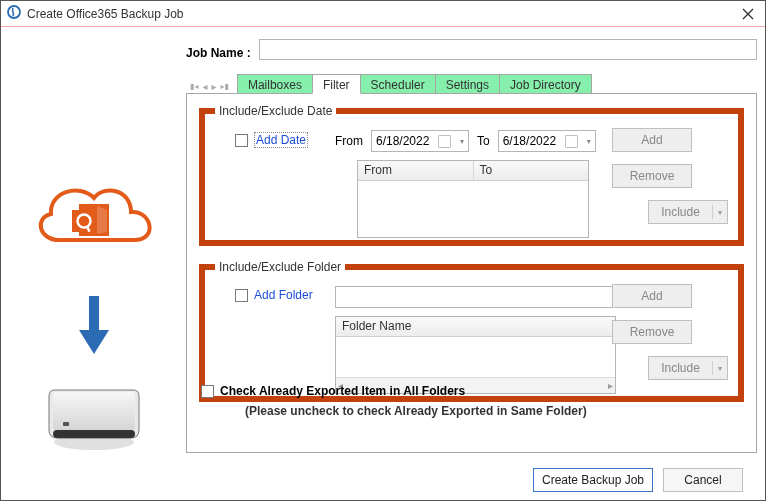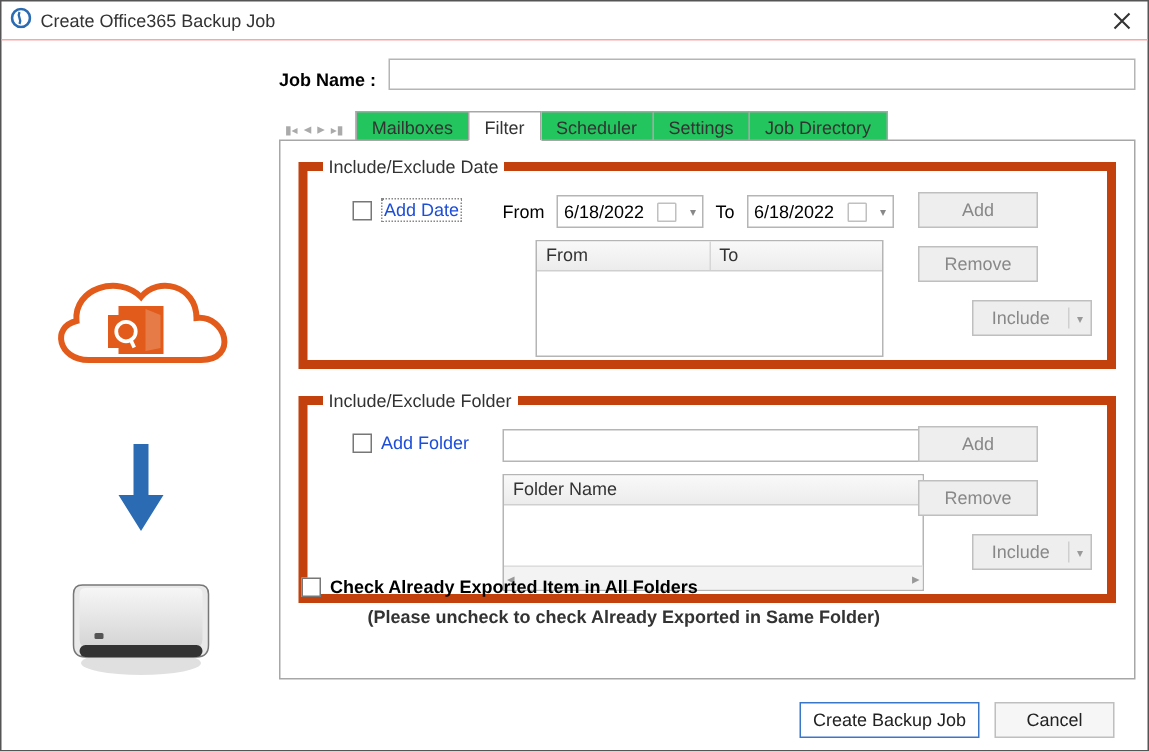--- a/index.html
+++ b/index.html
@@ -32,21 +32,21 @@
     border-bottom:none;
     margin-right:-1px;
     background:#fff;
     color:#333;
   }
   .tab.active {
     background:#fff;
     z-index:2;
     border-bottom:1px solid #fff;
   }
-  .tab.inactive { background:#22c55e; color:#333; }
+  .tab.inactive { background:#86efac; color:#333; }
   .tab-body { border:1px solid #a7a7a7; height:360px; position:relative; padding:10px 10px 10px 10px; }
 
   fieldset.group {
     border:6px solid #c2410c;
     padding:10px 10px 10px 10px;
     position:relative;
     margin-bottom:14px;
   }
   fieldset.group > legend { padding:0 4px; color:#333; }
 

